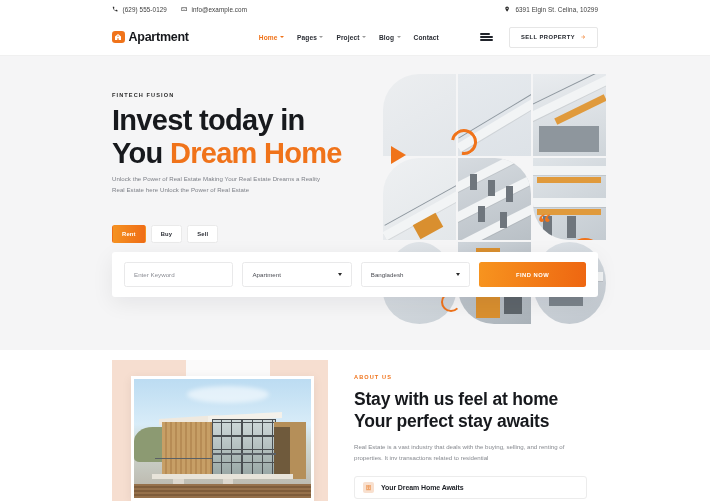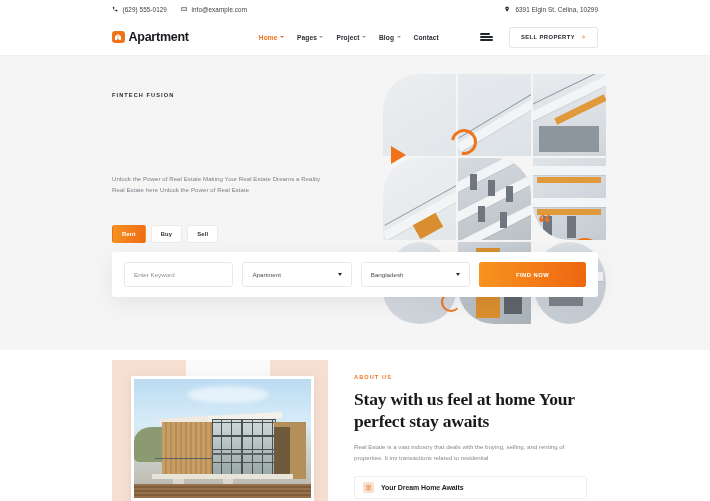--- a/index.html
+++ b/index.html
@@ -203,21 +203,21 @@
   .hs.pillar1 { left:22%; top:84%; width:6%; height:16%; background:#ddd8ce; }
   .hs.pillar2 { left:50%; top:84%; width:6%; height:16%; background:#ddd8ce; }
   .hs.base { left:0; top:88%; width:100%; height:12%; background:#8d6a46; }
   .hs.basewood { left:0; top:88%; width:100%; height:12%; background:repeating-linear-gradient(0deg,#96714b 0 2px,#7f5d3b 2px 4px); }
   .hs.railing { left:12%; top:66%; width:32%; height:1.5%; background:#5a6066; }
   .hs.railing2 { left:44%; top:62%; width:36%; height:1.5%; background:#5a6066; }
 
   .about-text { flex:1; padding-top:14px; }
   .about-eyebrow { font-size:5.6px; font-weight:700; letter-spacing:1.1px; color:#f0731a; margin-bottom:8px; }
   .about-h2 {
-    font-family:Liberation Serif, serif;
+    font-family:Liberation Sans, sans-serif;
     font-size:17.5px; line-height:22px; font-weight:700; color:#17191d; letter-spacing:-.2px;
   }
   .about-p {
     margin-top:10px; width:233px;
     font-size:6.1px; line-height:10.5px; color:#86898f;
   }
   .accordion {
     margin-top:13px; width:233px; height:23px;
     border:1px solid #ececec; border-radius:3px; background:#fff;
     display:flex; align-items:center; gap:7px; padding:0 8px;
@@ -308,20 +308,24 @@
       </span>
     </div>
   </div>
 </div>
 
 <div class="hero">
   <div class="hero-inner">
 
     <div class="eyebrow">FINTECH FUSION</div>
 
+    <h1 class="hero-h1">
+      <span>Invest today in</span><br>
+      <span>You </span><span class="accent">Dream Home</span>
+    </h1>
 
     <p class="hero-p">Unlock the Power of Real Estate Making Your Real Estate Dreams a Reality Real Estate here Unlock the Power of Real Estate</p>
 
     <div class="tabs">
       <div class="tab active">Rent</div>
       <div class="tab">Buy</div>
       <div class="tab">Sell</div>
     </div>
 
     <div class="collage">

